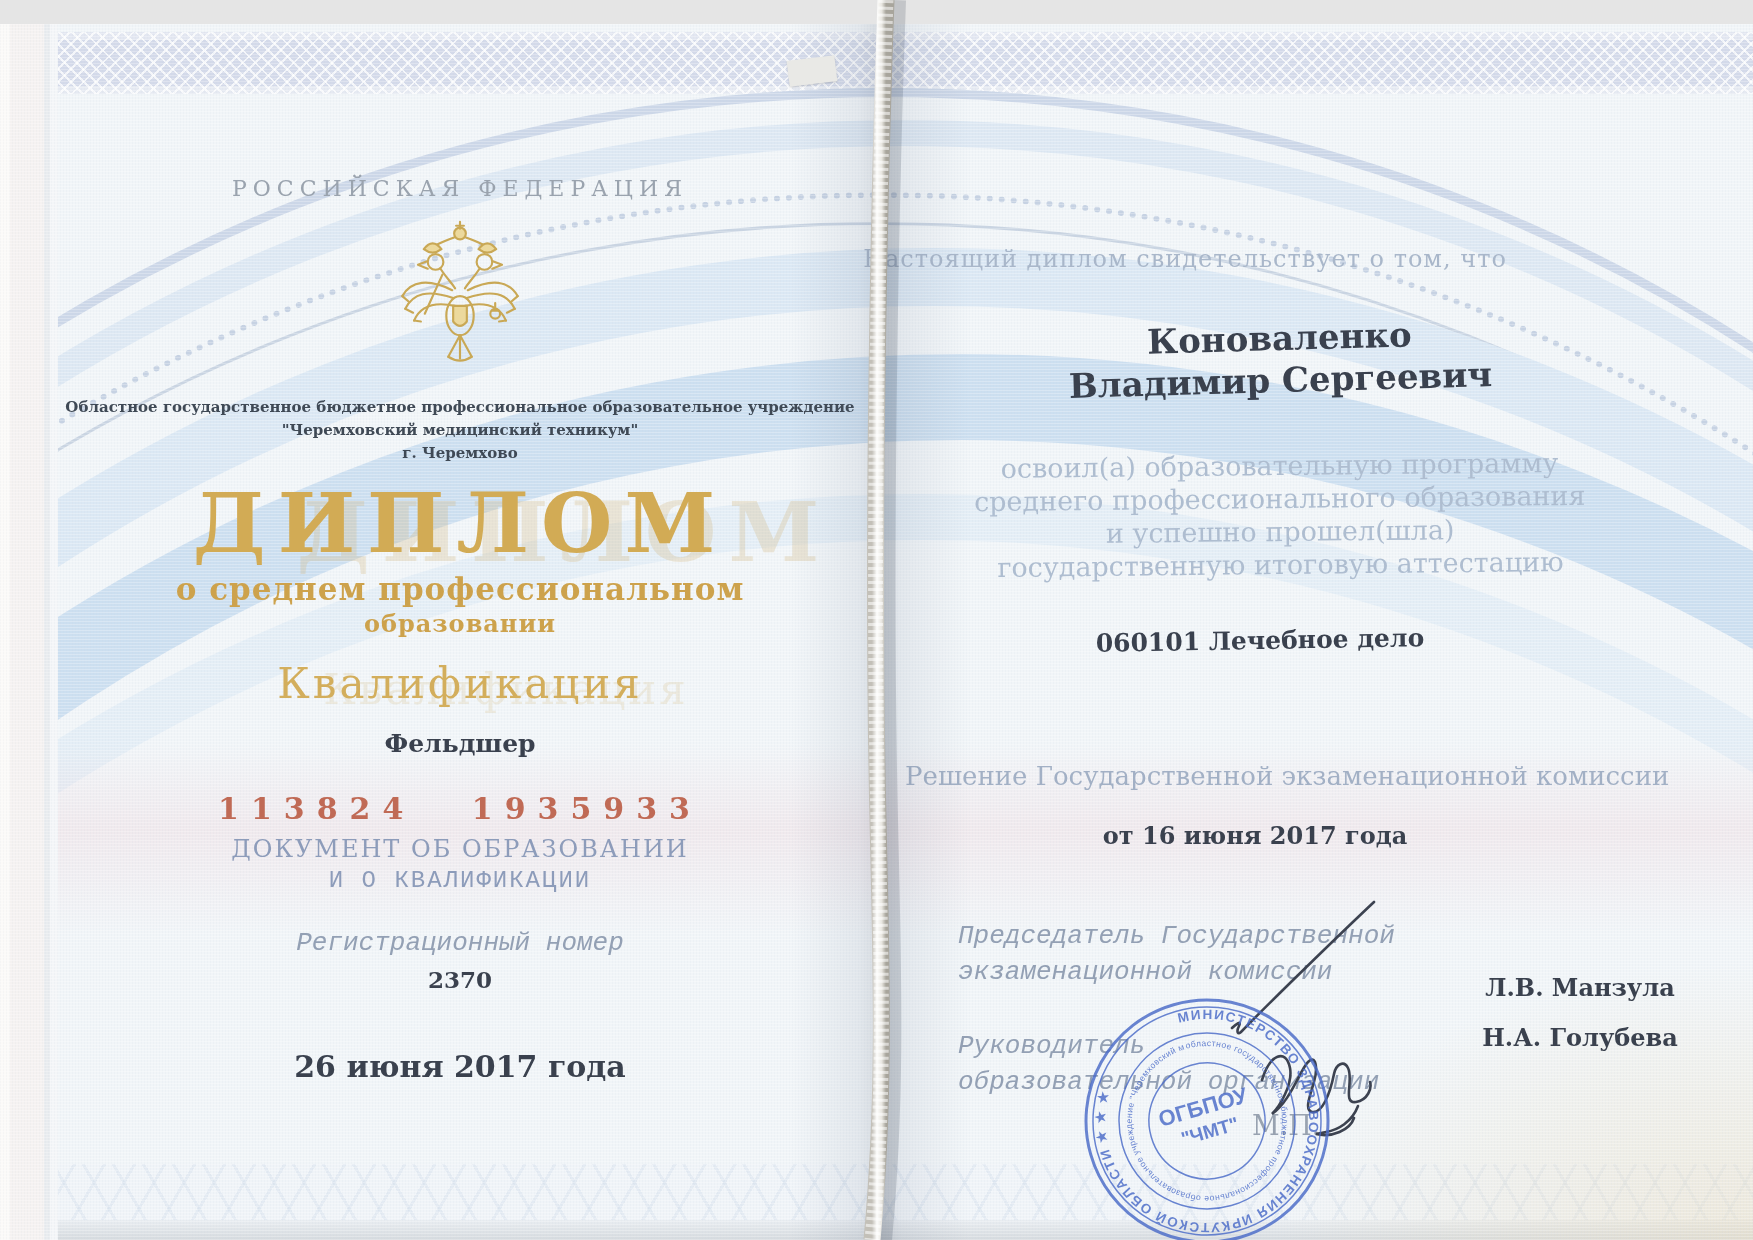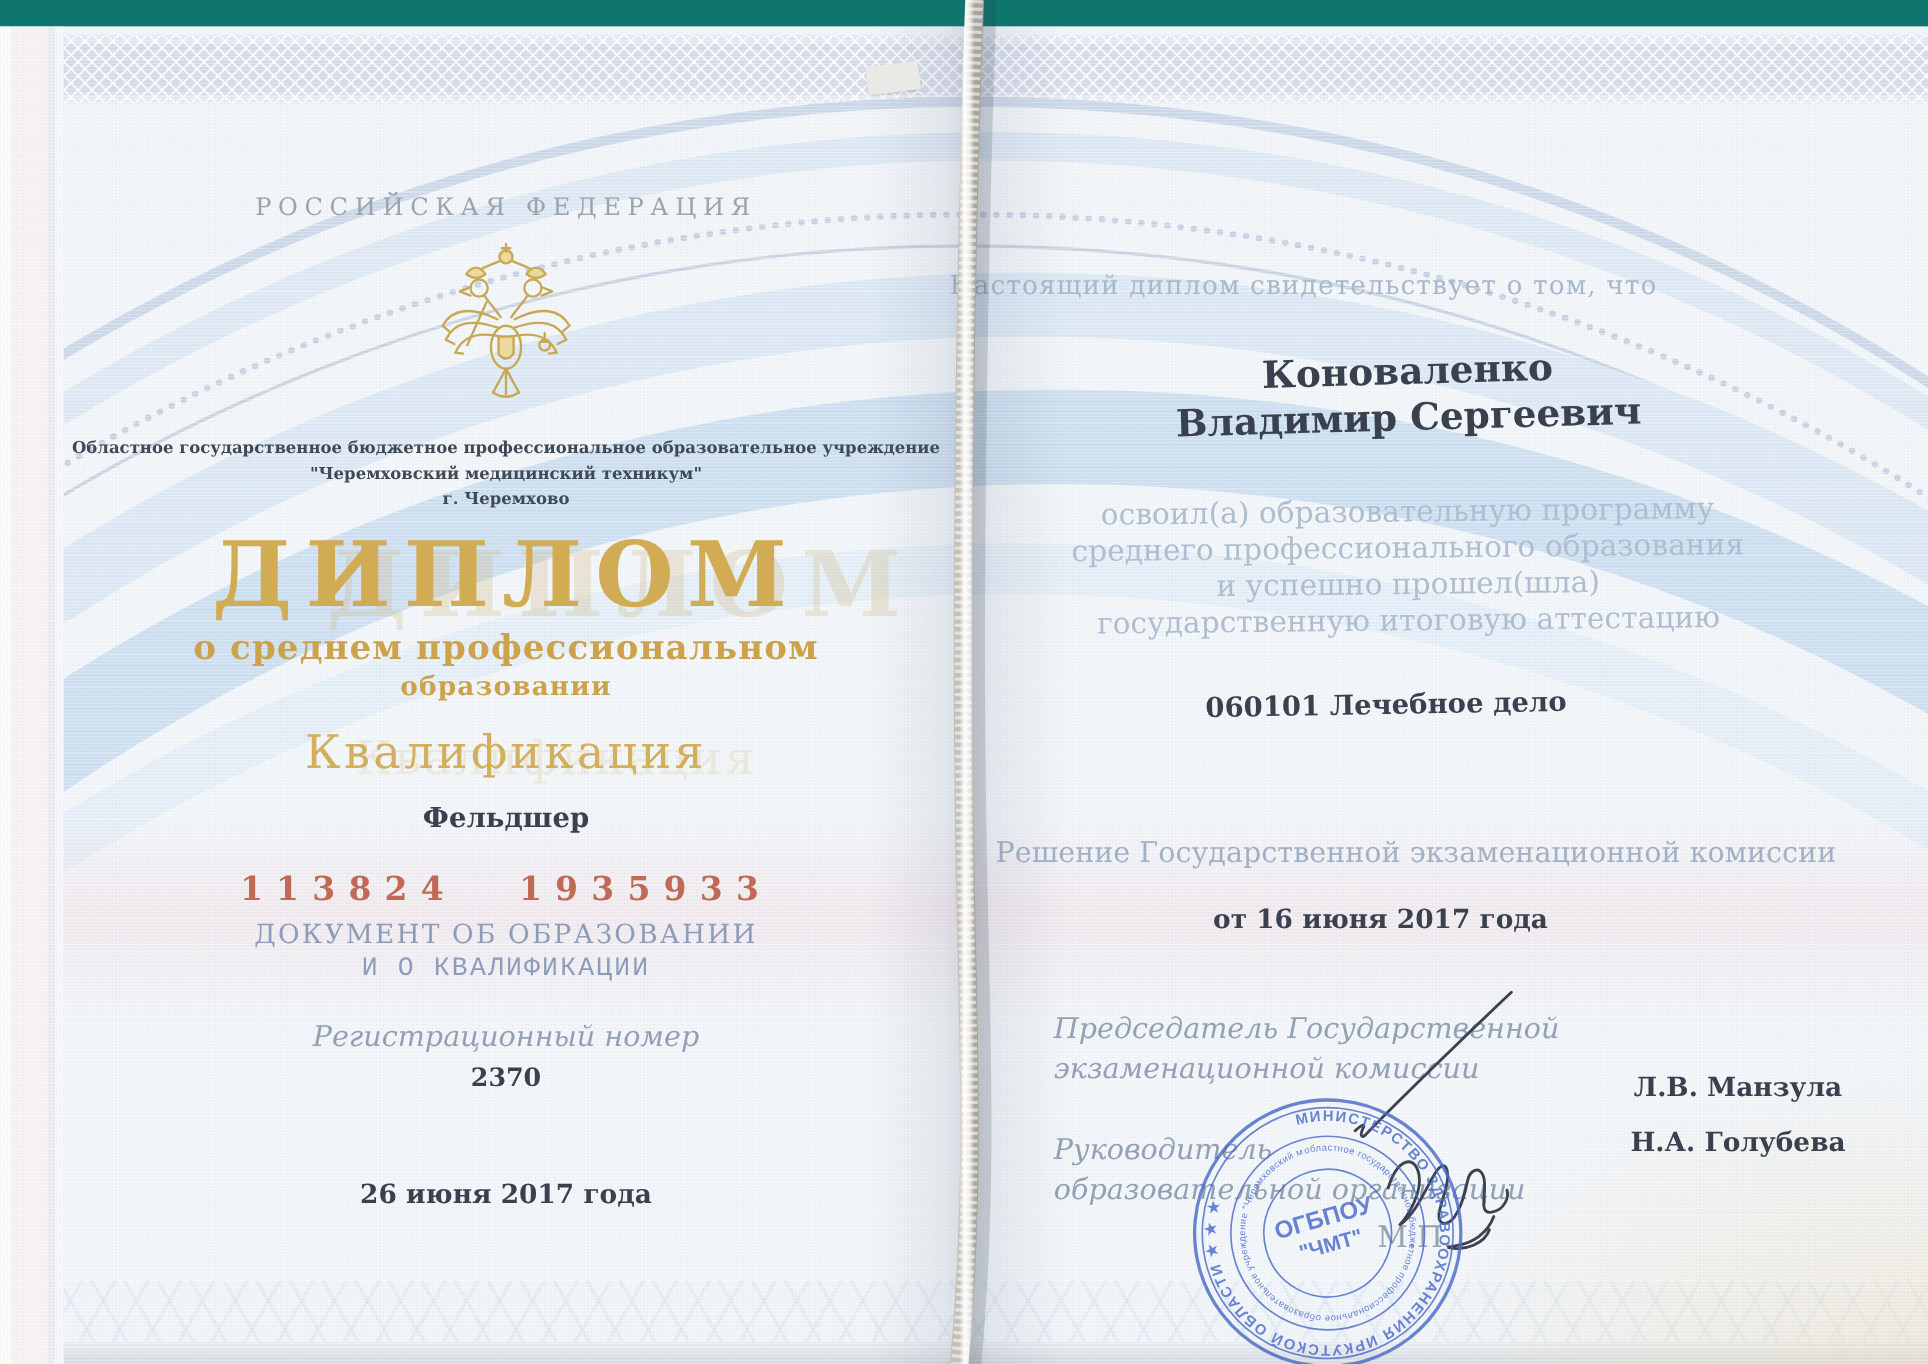--- a/index.html
+++ b/index.html
@@ -1,18 +1,18 @@
 <!DOCTYPE html>
 <html><head>
 <meta charset="utf-8">
 <style>
   html,body{margin:0;padding:0;}
   #scene{
     position:relative; width:1753px; height:1240px; overflow:hidden;
-    background:#0f766e;
+    background:#e5e5e5;
     font-family:"DejaVu Serif","Liberation Serif",serif;
   }
   
   #paper{
     position:absolute; left:0; top:24px; width:1753px; height:1216px;
     background:#f1f5f8; overflow:hidden;
   }
   .left-border{
     position:absolute; left:0; top:0; width:58px; height:100%;
     background:linear-gradient(90deg,#fbfaf8 0 10px,#f5f2f1 10px 44px,#e9ecef 44px 50px,#f4f6f8 50px 58px);
@@ -59,38 +59,38 @@
   }
   .gutter{
     position:absolute; left:790px; top:0; width:180px; height:100%;
     background:linear-gradient(90deg, rgba(90,105,130,0) 0%, rgba(90,105,130,.10) 38%, rgba(60,72,92,.16) 50%, rgba(90,105,130,.10) 62%, rgba(90,105,130,0) 100%);
   }
   
   .t{position:absolute; line-height:1.15; white-space:nowrap;}
   .ctr{text-align:center;}
   .ink{color:#3a414e; font-weight:bold;}
   .pale{color:#a9b7ca;}
-  .lbl{color:#93a0b4; font-style:italic;}
+  .lbl{color:#93a0b4; font-style:italic;font-family:Liberation Mono, monospace;}
   
   .lp-country{left:60px; top:152px; width:800px; font-size:22px; letter-spacing:6px; color:#9aa3ae;}
   .lp-inst{left:30px; top:372px; width:860px; font-size:15px; color:#3f4955; font-weight:bold; line-height:23px;}
   .lp-title{left:60px; top:452px; width:800px; font-size:82px; letter-spacing:12px; color:#d2ab55; font-weight:bold;
             text-shadow:104px 9px 0 rgba(208,178,116,.26);}
   .lp-sub1{left:60px; top:548px; width:800px; font-size:31px; color:#cda24c; font-weight:bold; letter-spacing:1px;}
   .lp-sub2{left:60px; top:586px; width:800px; font-size:24px; color:#cda24c; font-weight:bold; letter-spacing:1px;}
   .lp-qlabel{left:60px; top:636px; width:800px; font-size:42px; color:#d3ae5c; letter-spacing:3px;
              text-shadow:46px 6px 0 rgba(208,178,116,.20);}
   .lp-qvalue{left:60px; top:706px; width:800px; font-size:25px;}
   .lp-serial{left:60px; top:768px; width:800px; font-size:30px; color:#c06a55; letter-spacing:12px; word-spacing:34px; font-weight:bold;}
   .lp-doc1{left:60px; top:812px; width:800px; font-size:24px; color:#8d9cba; letter-spacing:2px;}
   .lp-doc2{left:60px; top:843px; width:800px; font-size:24px; color:#8d9cba; letter-spacing:2px;font-family:Liberation Mono, monospace;}
   .lp-reglbl{left:60px; top:905px; width:800px; font-size:26px;}
   .lp-regval{left:60px; top:943px; width:800px; font-size:23px;}
   .lp-datelbl{left:60px; top:992px; width:800px; font-size:26px;}
-  .lp-dateval{left:60px; top:1026px; width:800px; font-size:24px;margin-top:22px;}
+  .lp-dateval{left:60px; top:1026px; width:800px; font-size:30px;}
   
   .rp-intro{left:860px; top:222px; width:650px; font-size:24px; letter-spacing:1px;}
   .rp-name{left:930px; top:293px; width:700px; font-size:34px; transform:rotate(-1.6deg); line-height:42px;}
   .rp-body{left:930px; top:425px; width:700px; font-size:27px; line-height:33px; color:#aebdd0; transform:rotate(-0.6deg);}
   .rp-spec{left:930px; top:603px; width:660px; font-size:25px; transform:rotate(-1deg);}
   .rp-dec{left:905px; top:738px; width:700px; font-size:26px; color:#a2b0c5;}
   .rp-decdate{left:905px; top:798px; width:700px; font-size:24px;}
   .rp-chair1{left:958px; top:898px; font-size:26px;}
   .rp-chair2{left:958px; top:934px; font-size:26px;}
   .rp-chairname{left:1440px; top:950px; width:280px; font-size:24px;}

